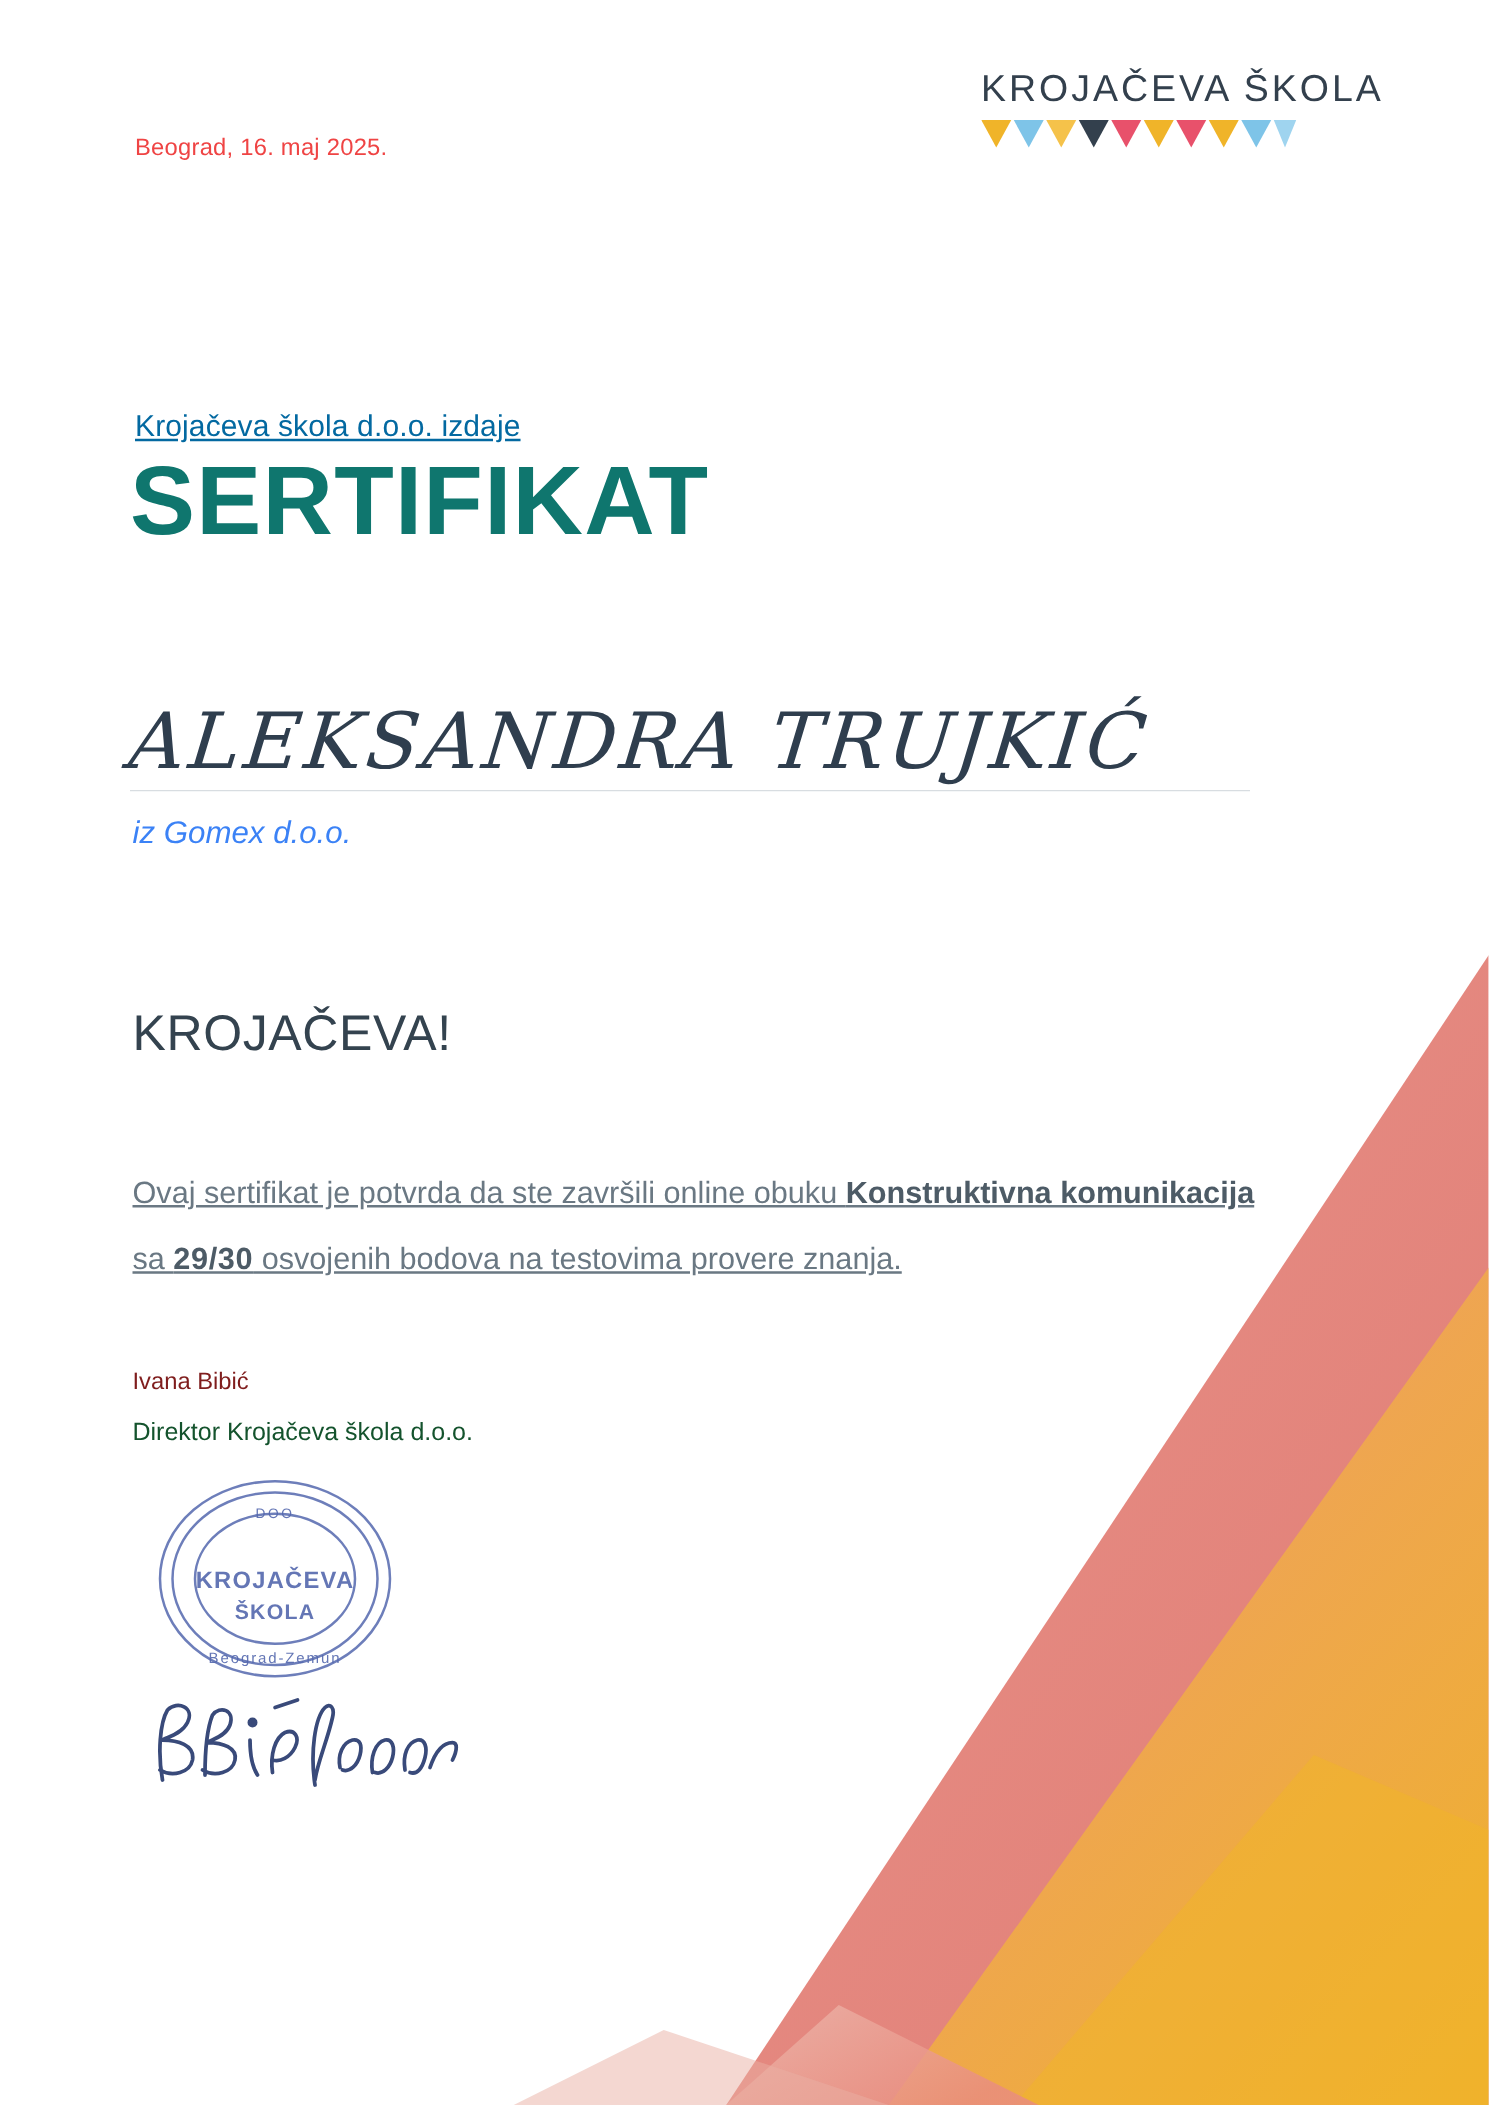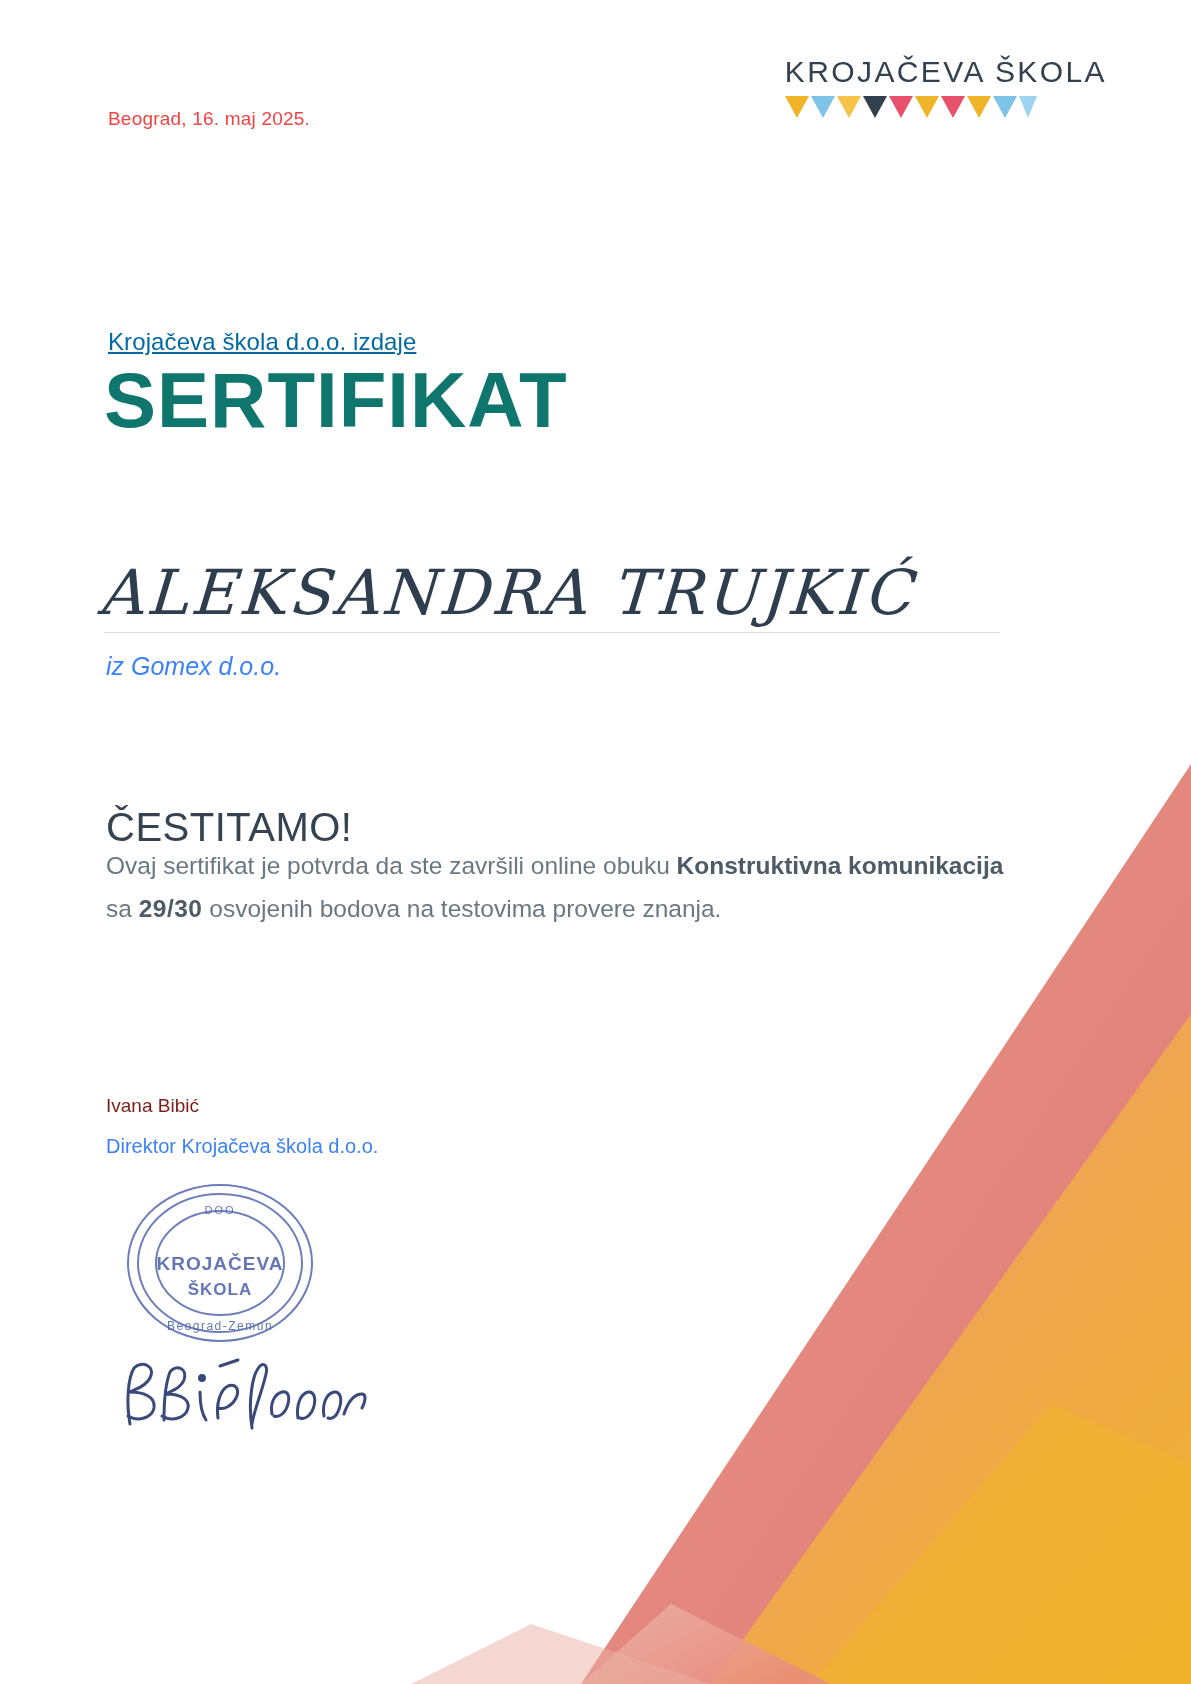--- a/index.html
+++ b/index.html
@@ -113,25 +113,26 @@
     left: 106px;
     top: 805px;
     font-size: 40px;
     font-weight: 400;
     color: #34434f;
     letter-spacing: 0.5px;
   }
   .body-text {
     position: absolute;
     left: 106px;
-    top: 844px;
+    top: 928px;
     width: 900px;
     font-size: 24.5px;
-    line-height: 43px;
+    line-height: 53px;
     color: #6a7883;
+    text-decoration: underline;
   }
   .body-text b {
     color: #4d5b66;
     font-weight: bold;
   }
   .score {
     font-weight: bold;
     color: #4d5b66;
     letter-spacing: 0.5px;
   }
@@ -142,21 +143,21 @@
     left: 106px;
     top: 1095px;
     font-size: 19px;
     color: #7f1d1d;
   }
   .sig-role {
     position: absolute;
     left: 106px;
     top: 1135px;
     font-size: 20px;
-    color: #3b82f6;
+    color: #14532d;
   }
 
   .stamp {
     position: absolute;
     left: 118px;
     top: 1178px;
     width: 205px;
     height: 170px;
   }
   .signature {
@@ -212,21 +213,21 @@
 
 <div class="issuer">Krojačeva škola d.o.o. izdaje</div>
 <div class="title">SERTIFIKAT</div>
 
 <div class="recipient-wrap">
   <div class="recipient">ALEKSANDRA TRUJKIĆ</div>
   <div class="recipient-rule"></div>
 </div>
 <div class="company">iz Gomex d.o.o.</div>
 
-<div class="congrats">ČESTITAMO!</div>
+<div class="congrats">KROJAČEVA!</div>
 
 <div class="body-text">
   <span>Ovaj sertifikat je potvrda da ste završili online obuku </span><b>Konstruktivna komunikacija</b><span> sa </span><span class="score">29/30</span><span> osvojenih bodova na testovima provere znanja.</span>
 </div>
 
 <div class="sig-name">Ivana Bibić</div>
 <div class="sig-role">Direktor Krojačeva škola d.o.o.</div>
 
 <svg class="stamp" viewBox="0 0 205 170" aria-hidden="true">
   <g fill="none" stroke="#5468ae" stroke-width="2" opacity="0.85">

